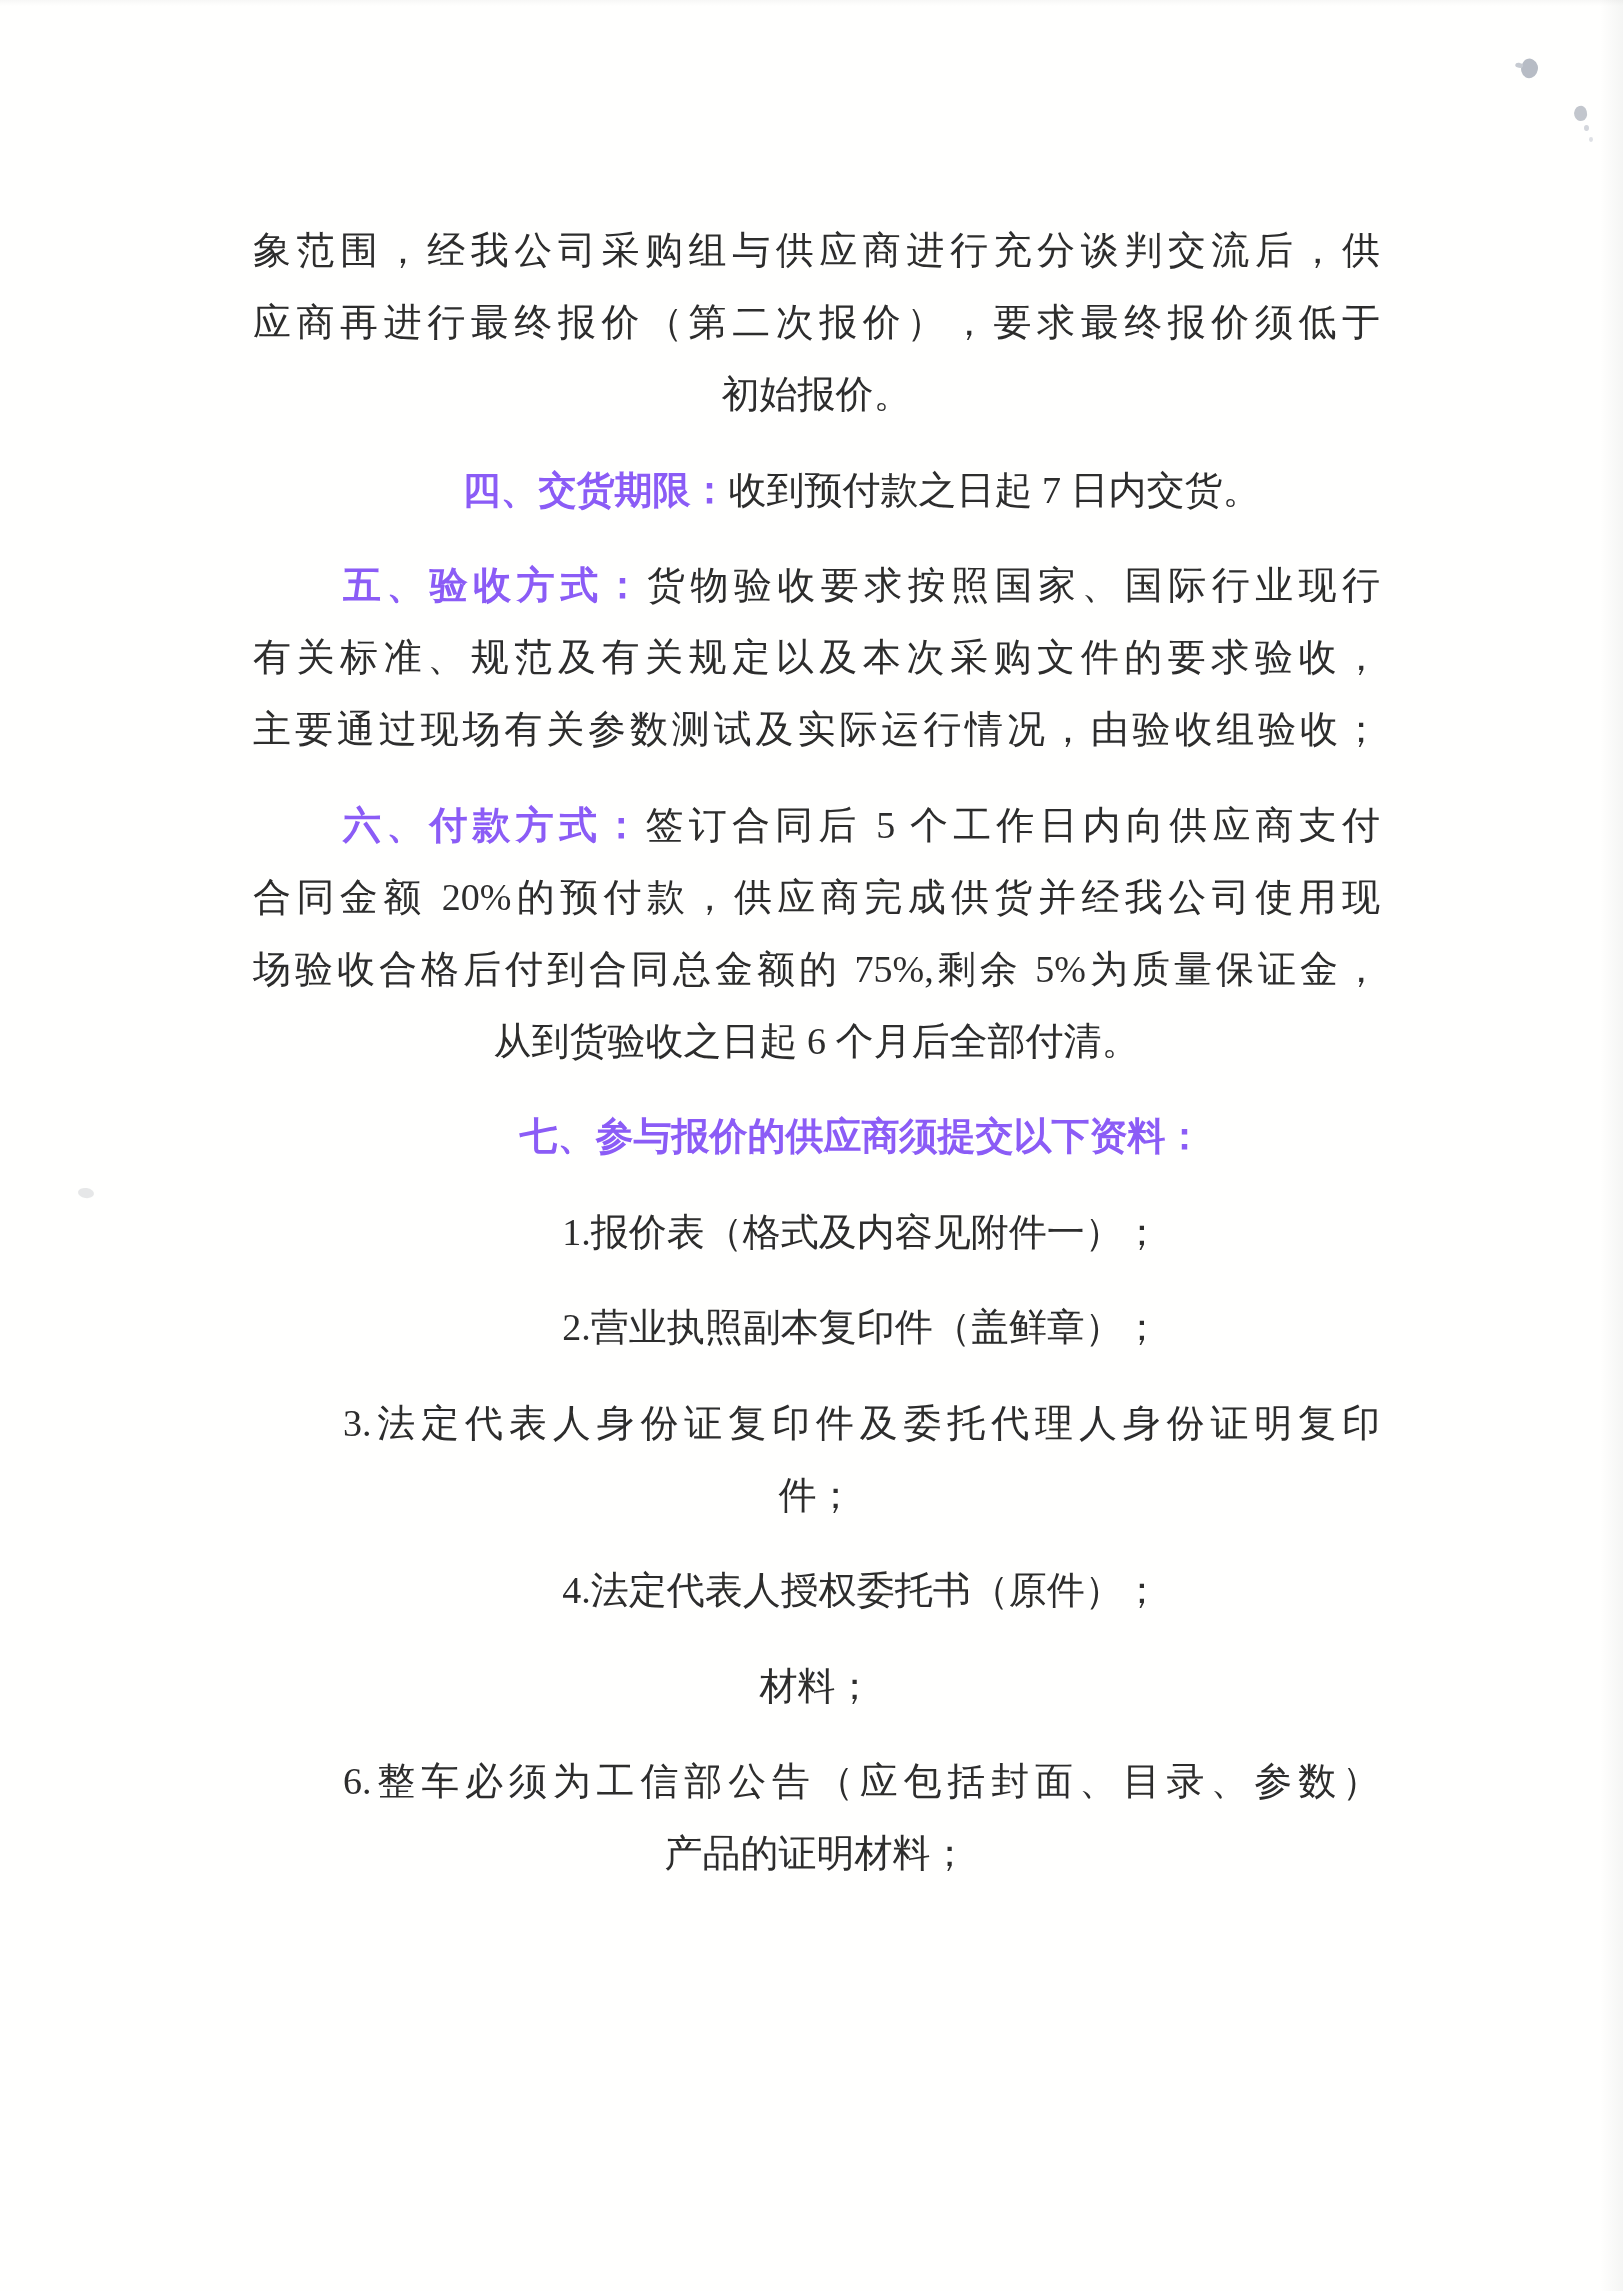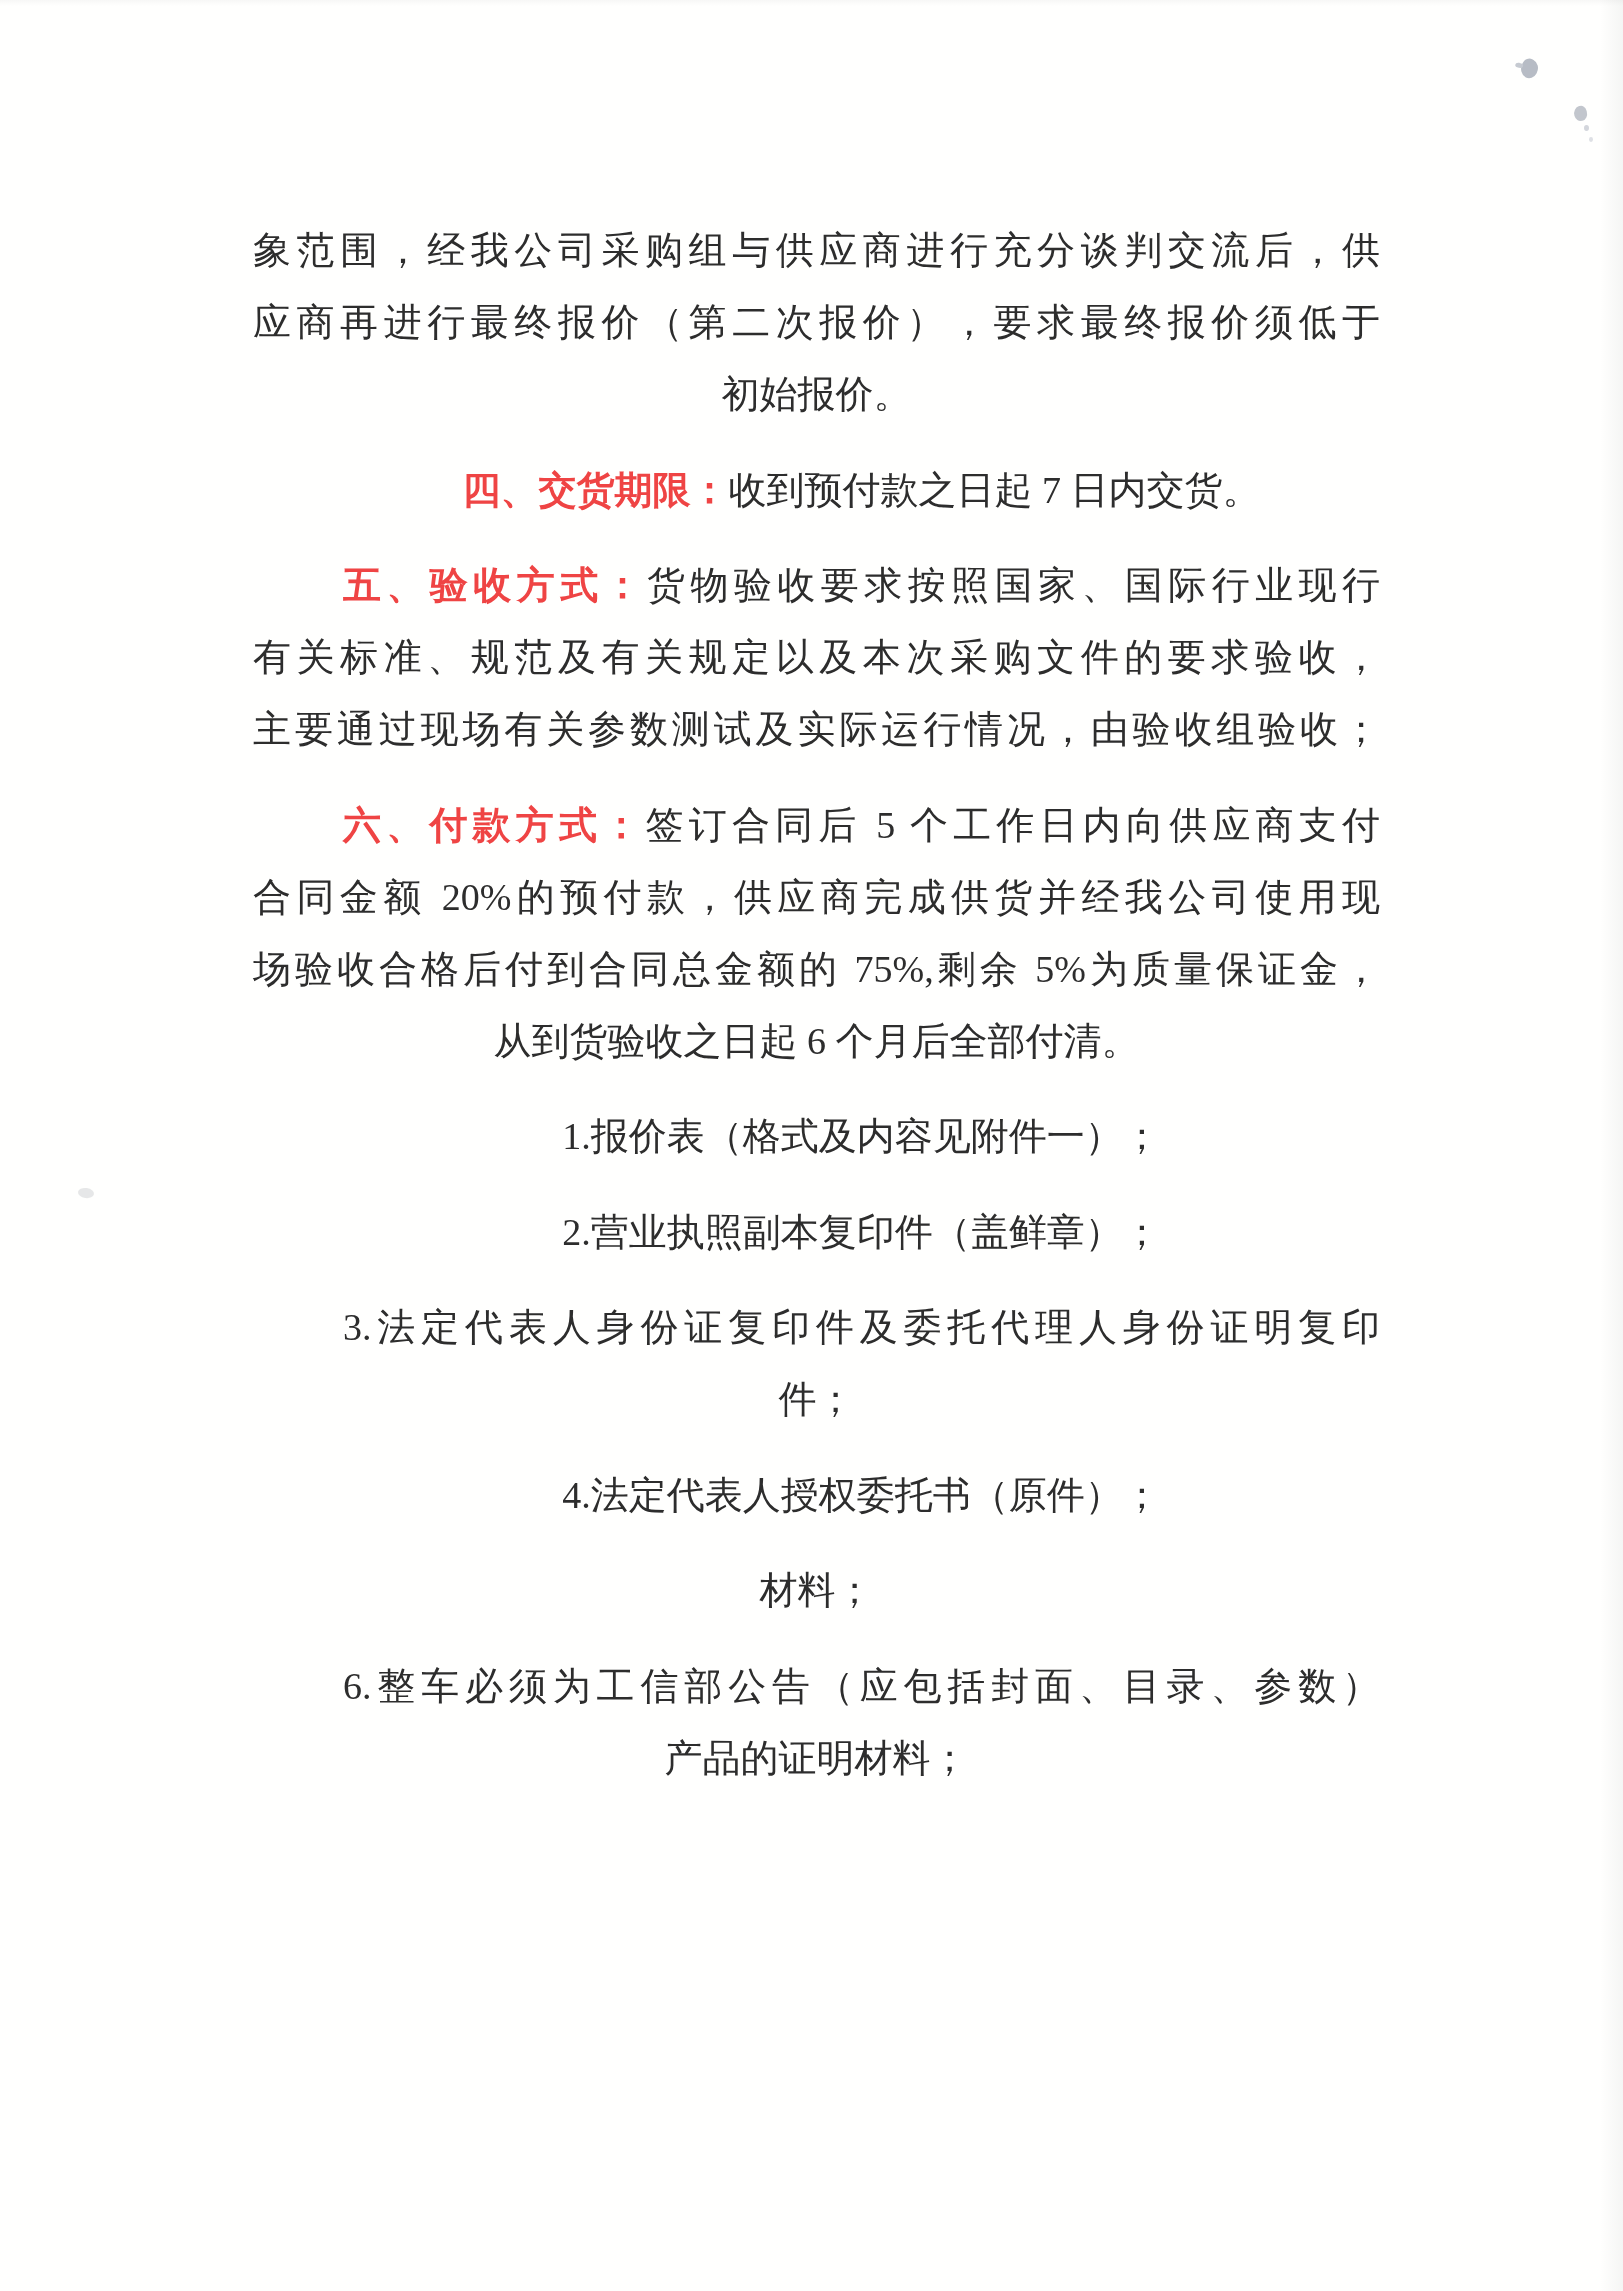--- a/index.html
+++ b/index.html
@@ -64,21 +64,21 @@
     line-height: 72px;
     color: #2d2d2d;
     letter-spacing: 0;
   }
   .para + .para { margin-top: 23.5px; }
   .line { text-align: center; white-space: normal; }
   .line.justify { text-align: justify; text-align-last: justify; }
   .line.indent { text-indent: 90px; }
   .b {
     font-weight: 700;
-    color: #ef4444;
+    color: #8b5cf6;
     font-family: "Liberation Sans", "DejaVu Sans", sans-serif;
   }
 </style>
 </head>
 <body>
 
 <div class="page">
 
   <div class="edge-top"></div>
   <div class="edge-right"></div>
@@ -107,20 +107,23 @@
       <div class="line justify">主要通过现场有关参数测试及实际运行情况，由验收组验收；</div>
     </div>
 
     <div class="para">
       <div class="line indent justify"><span class="b">六、付款方式：</span><span>签订合同后 5 个工作日内向供应商支付</span></div>
       <div class="line justify">合同金额 20%的预付款，供应商完成供货并经我公司使用现</div>
       <div class="line justify">场验收合格后付到合同总金额的 75%,剩余 5%为质量保证金，</div>
       <div class="line">从到货验收之日起 6 个月后全部付清。</div>
     </div>
 
+    <div class="para">
+      <div class="line indent"><span class="b">七、参与报价的供应商须提交以下资料：</span></div>
+    </div>
 
     <div class="para">
       <div class="line indent">1.报价表（格式及内容见附件一）；</div>
     </div>
 
     <div class="para">
       <div class="line indent">2.营业执照副本复印件（盖鲜章）；</div>
     </div>
 
     <div class="para">

